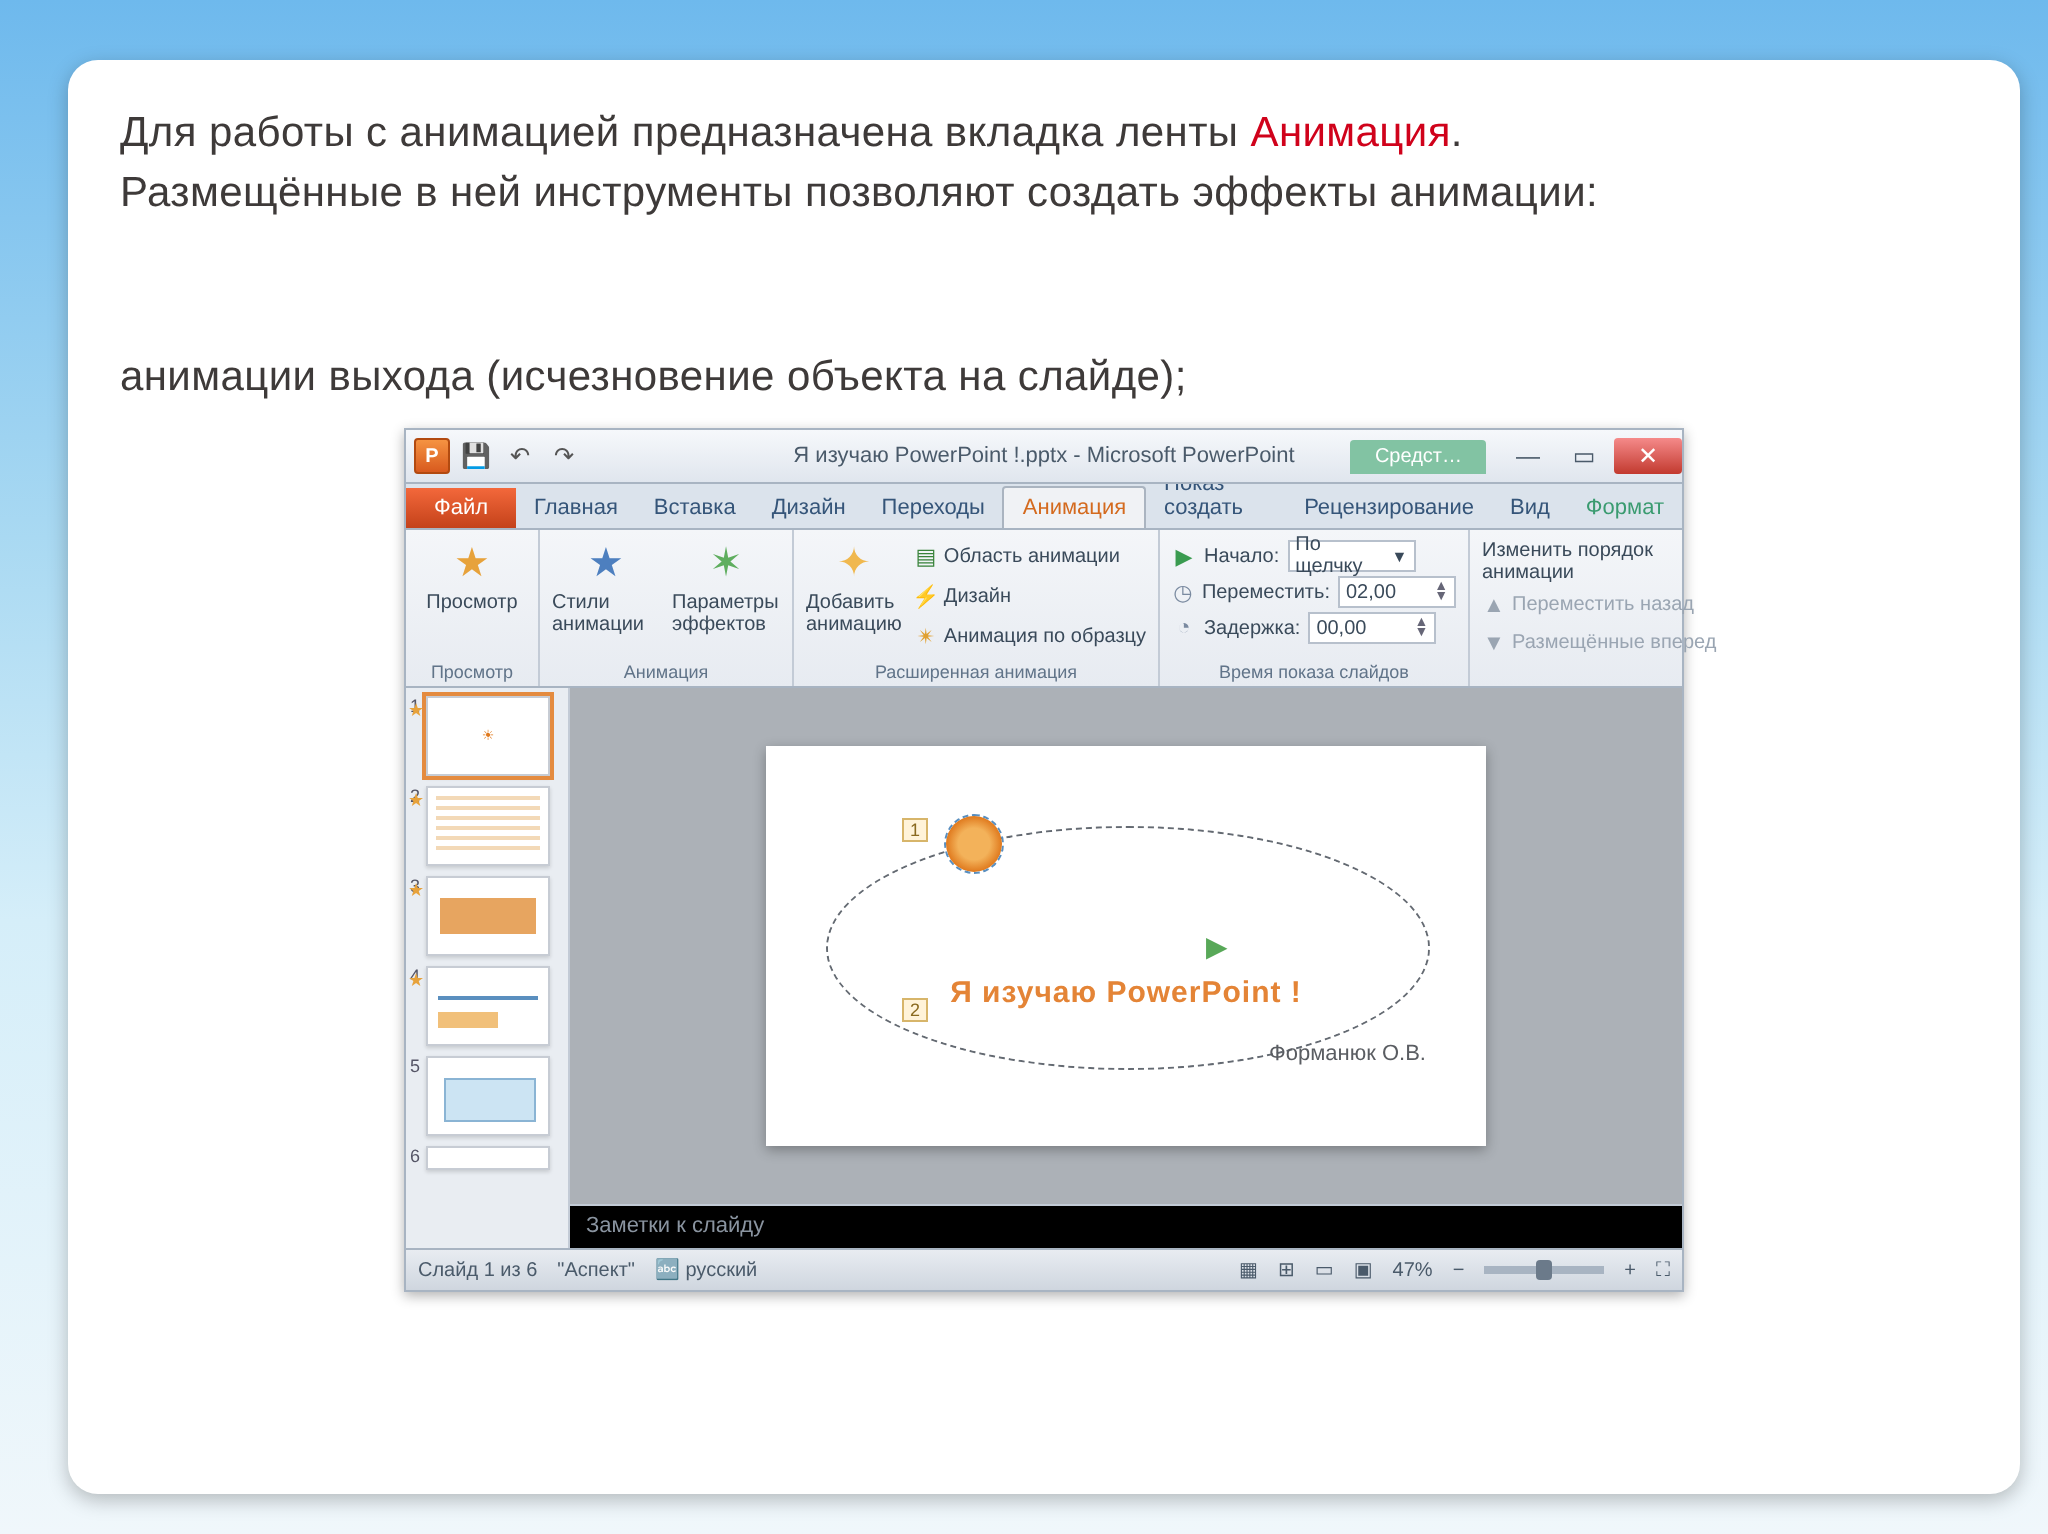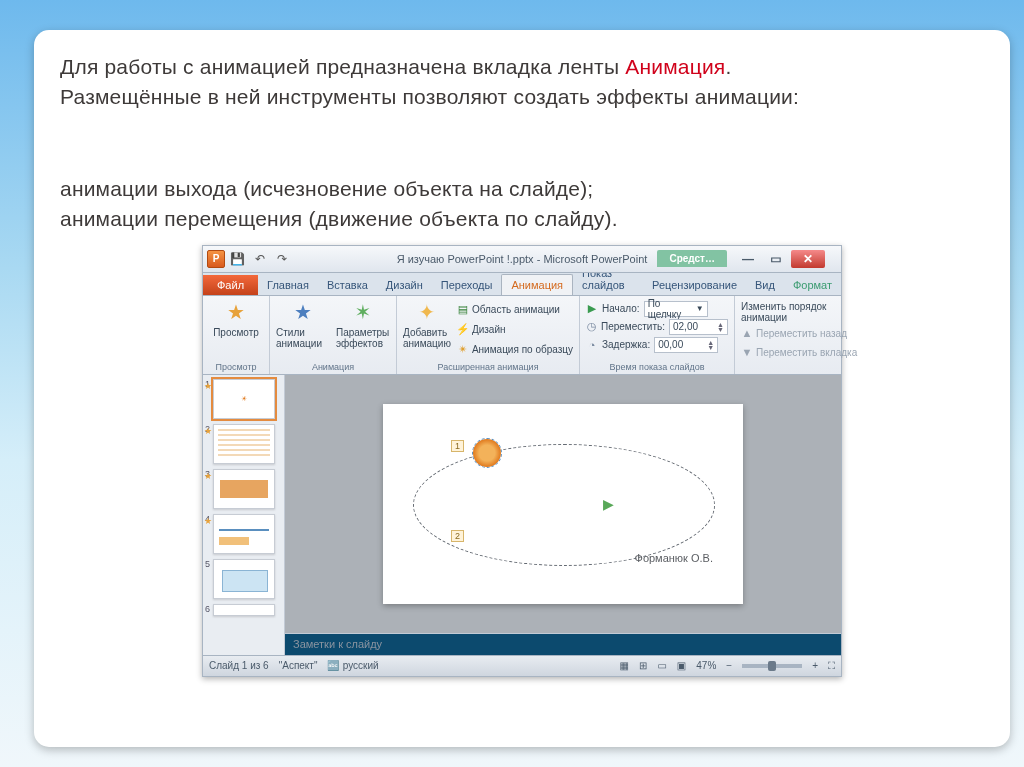--- a/index.html
+++ b/index.html
@@ -48,21 +48,21 @@
     position: relative;
   }
   .tb-left { display: flex; align-items: center; gap: 4px; padding-left: 4px; }
   .pp-logo {
     width: 16px; height: 16px; background: linear-gradient(#f59342,#d85a1e);
     border: 1px solid #b24a10; border-radius: 2px; color:#fff; font-weight:bold;
     font-size: 10px; display:flex; align-items:center; justify-content:center;
   }
   .qat-btn { width: 18px; height:18px; display:flex; align-items:center; justify-content:center; font-size:12px; color:#555;}
   .tb-center { position:absolute; left:0; right:0; text-align:center; pointer-events:none;}
-  .tb-right { margin-left:auto; display:flex; align-items:center; gap:2px; padding-right:16px;font-weight:bold;}
+  .tb-right { margin-left:auto; display:flex; align-items:center; gap:2px; padding-right:0;}
   .win-btn { width: 26px; height:18px; display:flex; align-items:center; justify-content:center; font-size:12px;}
   .win-close { background: linear-gradient(#f58a8a,#c23a2f); color:#fff; border-radius:2px; width:34px;}
   .context-tab {
     background:#82c3a3; color:#fff; font-size:10px; padding:3px 12px;
     border-radius:2px 2px 0 0; margin-right:6px;
   }
   .tabs {
     display:flex; height:22px; background:#dbe3ec; border:1px solid #a8b4c2;
     border-top:none; font-size:11px; align-items:flex-end;
   }
@@ -111,21 +111,21 @@
     border:1px dashed #646a72; border-radius:50%;}
   .sun { position:absolute; left:90px; top:35px; width:28px; height:28px;
     background:radial-gradient(circle,#f3b25a 40%,#e07a1e 70%); border-radius:50%;
     outline:1px dashed #5a8fbf;}
   .tag1 { position:absolute; left:68px; top:36px; background:#fff3d9; border:1px solid #d7b56a; font-size:9px; padding:0 3px; color:#8a6a20;}
   .tag2 { position:absolute; left:68px; top:126px; background:#fff3d9; border:1px solid #d7b56a; font-size:9px; padding:0 3px; color:#8a6a20;}
   .arrow { position:absolute; left:220px; top:92px; color:#58a858; font-size:14px;}
   .slide-title { position:absolute; width:100%; top:115px; text-align:center; font-weight:bold; font-size:15px; color:#e48436; letter-spacing:.5px; text-shadow:0 1px 0 #fff;}
   .author { position:absolute; right:30px; top:148px; font-size:11px; color:#5a5d62;}
   .notes-pane {
-    height:22px; background:#0c4a6e; border-top:1px solid #c3cbd6;
+    height:22px; background:#000000; border-top:1px solid #c3cbd6;
     font-size:11px; color:#8a94a0; padding:4px 8px; box-sizing:border-box;
   }
   .status {
     height:20px; background:linear-gradient(#e8ecf1,#cfd6df);
     border:1px solid #a8b4c2; border-top:none;
     font-size:10px; color:#4a5a6a; display:flex; align-items:center;
     padding:0 6px; gap:10px;
   }
   .status .spacer { flex:1;}
   .zoom-track { width:60px; height:4px; background:#a8b4c2; position:relative;}
@@ -136,21 +136,20 @@
 <body>
 
 <div class="slide-inner">
 
   <div class="caption">
     <span>Для работы с анимацией предназначена вкладка ленты </span><span class="hl">Анимация</span><span>.</span><br>
     <span>Размещённые в ней инструменты позволяют создать  эффекты анимации:</span><br>
     <br>
     <br>
     <span>анимации выхода (исчезновение объекта на слайде);</span><br>
-    <span>анимации перемещения (движение объекта по слайду).</span>
   </div>
 
   <div class="app-wrap">
 
     <div class="titlebar">
       <div class="tb-left">
         <div class="pp-logo">P</div>
         <div class="qat-btn">💾</div>
         <div class="qat-btn">↶</div>
         <div class="qat-btn">↷</div>
@@ -164,21 +163,21 @@
       </div>
     </div>
 
     <div class="tabs">
       <div class="file-tab">Файл</div>
       <div class="rtab">Главная</div>
       <div class="rtab">Вставка</div>
       <div class="rtab">Дизайн</div>
       <div class="rtab">Переходы</div>
       <div class="rtab active">Анимация</div>
-      <div class="rtab">Показ слайдов</div>
+      <div class="rtab">Показ создать</div>
       <div class="rtab">Рецензирование</div>
       <div class="rtab">Вид</div>
       <div class="rtab ctx">Формат</div>
     </div>
 
     <div class="ribbon">
       <div class="rg" style="width:60px;">
         <div class="rg-top">
           <div class="big-btn">
             <div class="big-ic" style="color:#e7a23b;">★</div>
@@ -258,21 +257,21 @@
 
       <div class="rg" style="flex:1;border-right:none;">
         <div class="timing-col">
           <div class="timing-row" style="font-size:10px;color:#3a4a5a;">Изменить порядок анимации</div>
           <div class="small-row" style="color:#9aa5b2;">
             <span class="small-ic">▲</span>
             <span>Переместить назад</span>
           </div>
           <div class="small-row" style="color:#9aa5b2;">
             <span class="small-ic">▼</span>
-            <span>Переместить вкладка</span>
+            <span>Размещённые вперед</span>
           </div>
         </div>
         <div class="rg-label">&nbsp;</div>
       </div>
     </div>
 
     <div class="workspace">
       <div class="thumbs">
         <div class="thumb-row">
             <span>1</span>
@@ -316,20 +315,21 @@
       </div>
 
       <div class="canvas-area">
         <div class="canvas-bg">
           <div class="slide-canvas">
             <div class="ellipse"></div>
             <div class="sun"></div>
             <span class="tag1">1</span>
             <span class="tag2">2</span>
             <span class="arrow">▶</span>
+            <div class="slide-title">Я изучаю PowerPoint !</div>
             <div class="author">Форманюк О.В.</div>
           </div>
         </div>
         <div class="notes-pane">Заметки к слайду</div>
       </div>
     </div>
 
     <div class="status">
       <span>Слайд 1 из 6</span>
       <span>"Аспект"</span>

